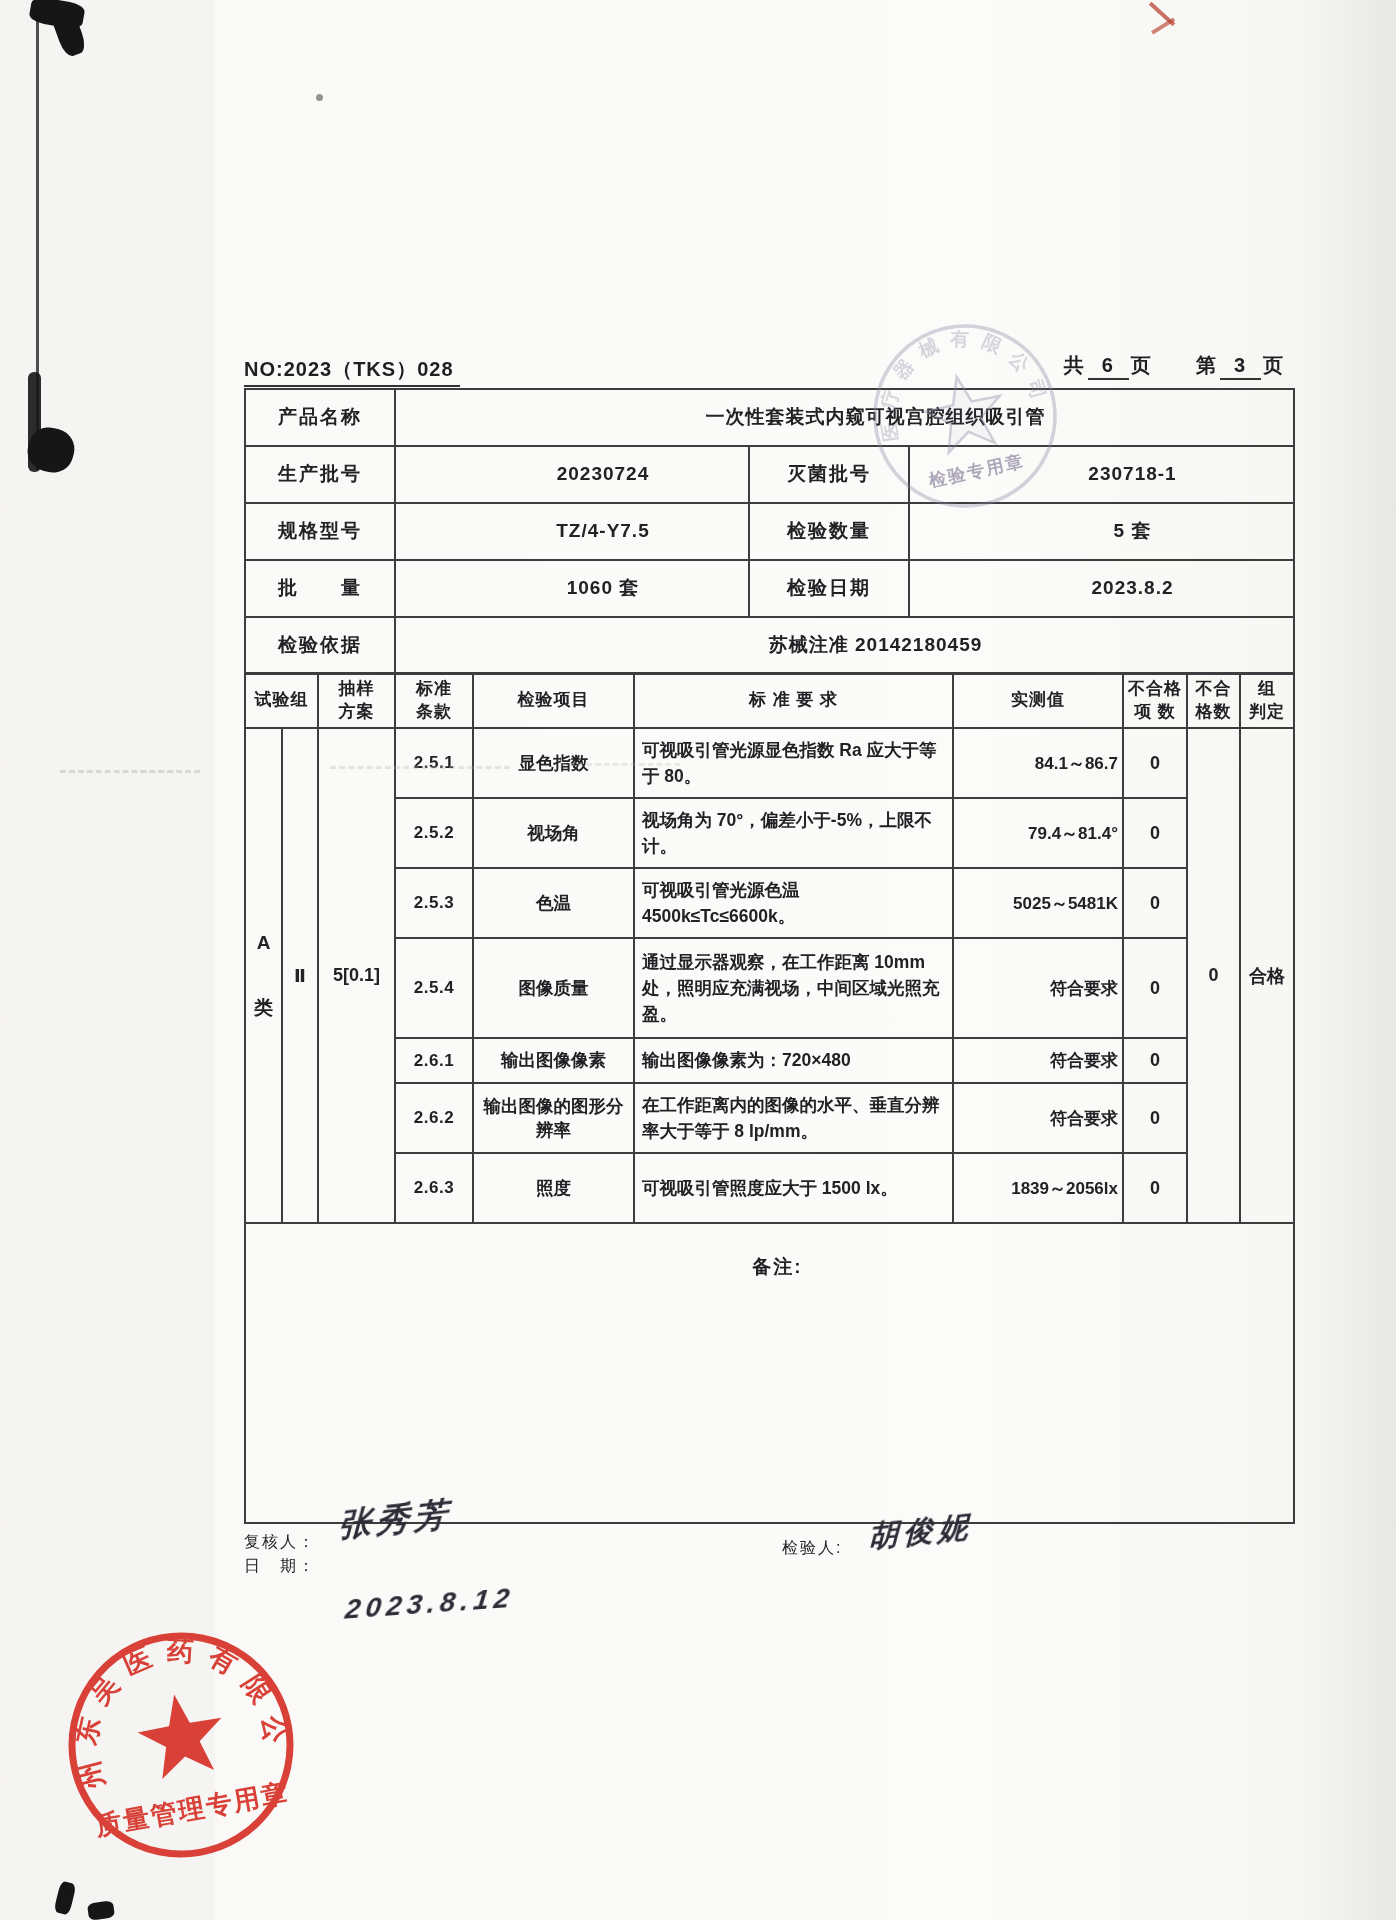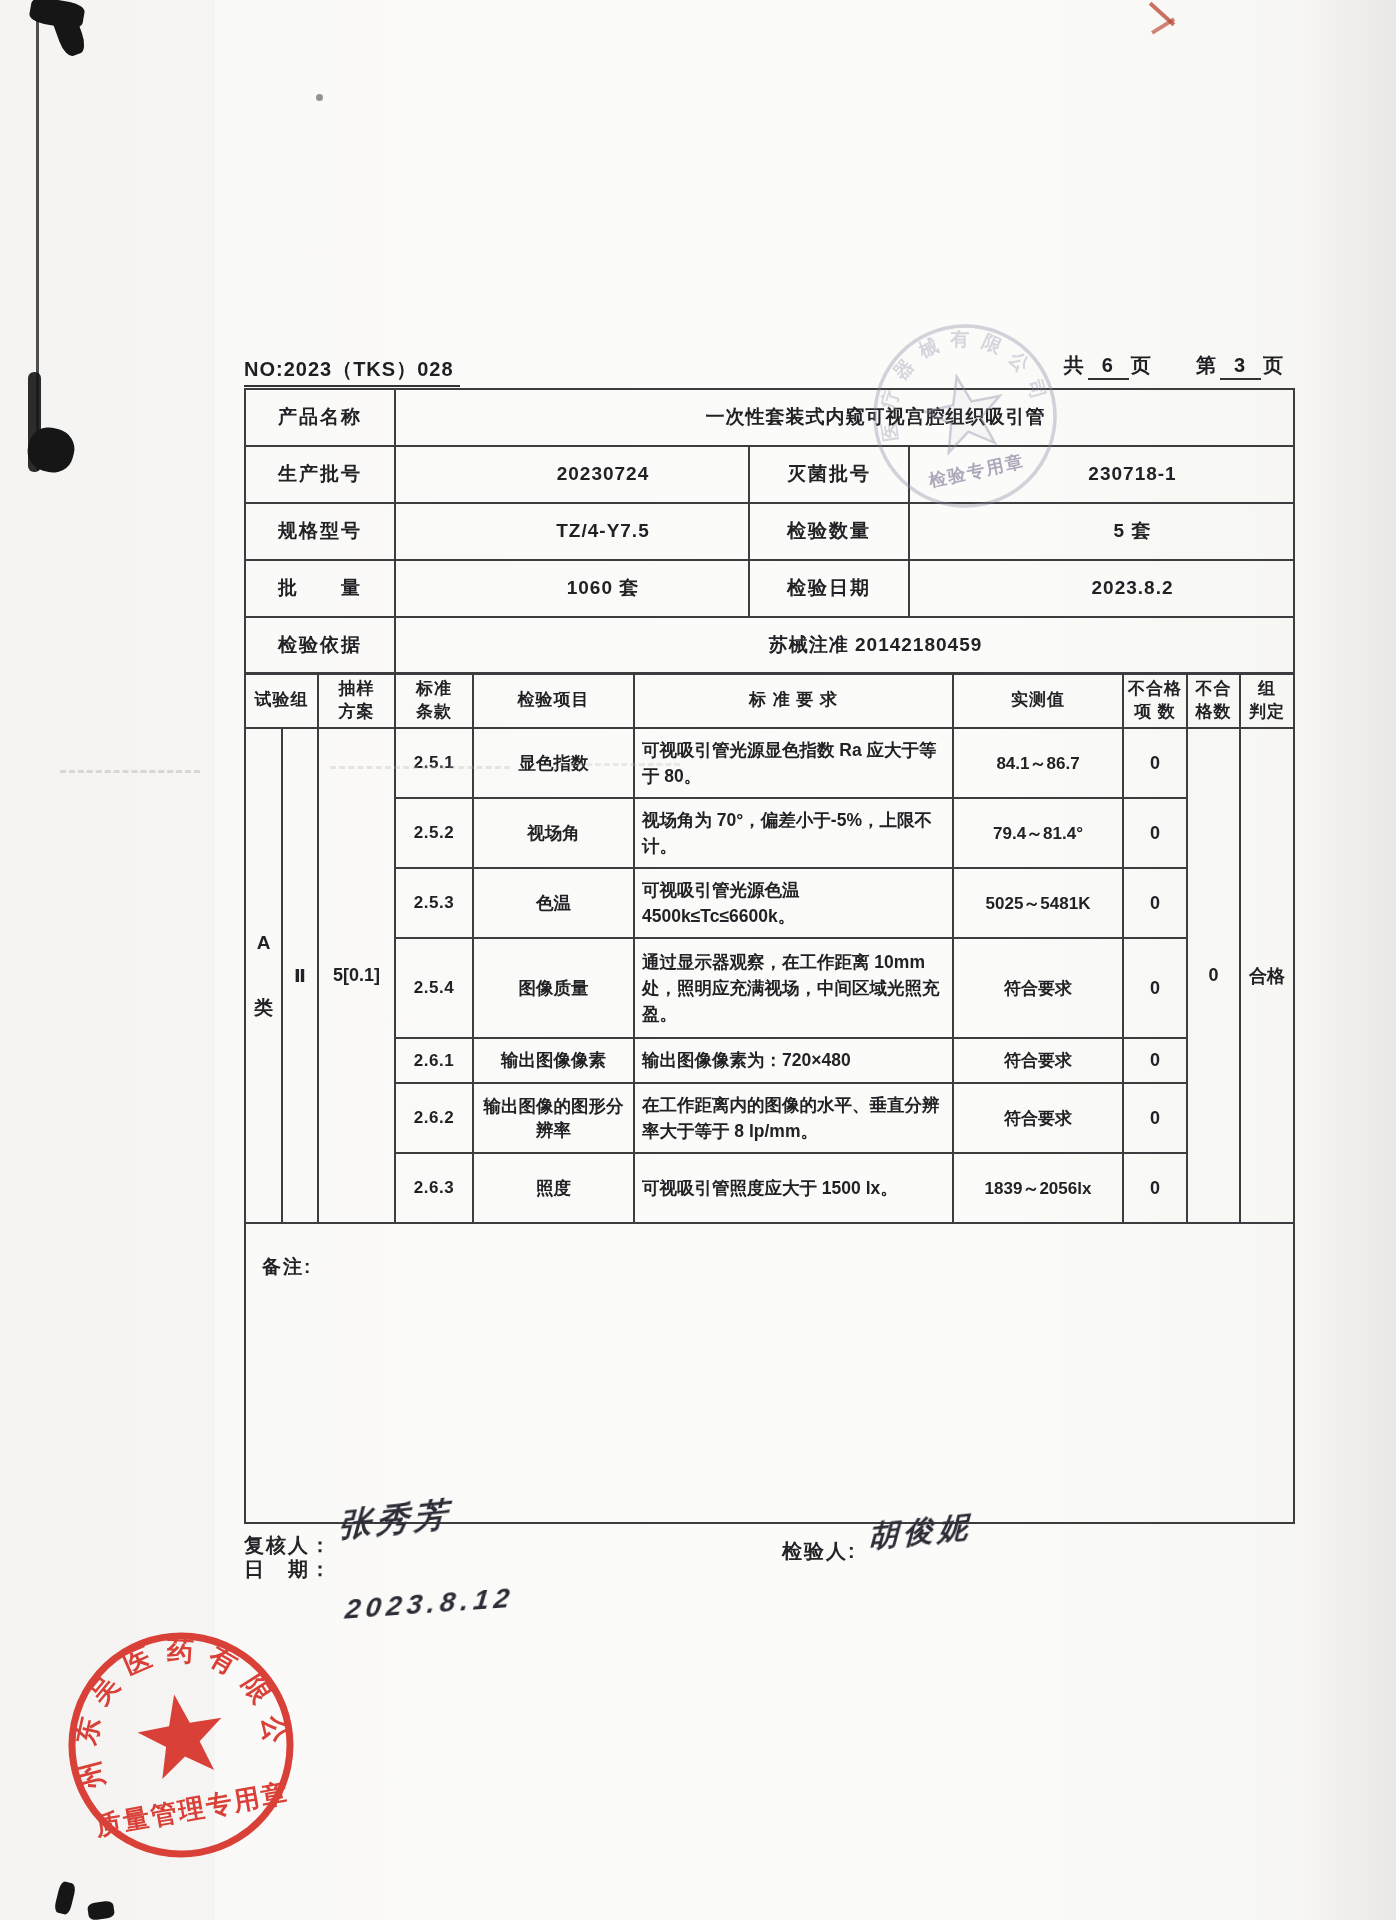--- a/index.html
+++ b/index.html
@@ -26,26 +26,26 @@
   table{border-collapse:collapse;table-layout:fixed;width:1049px;}
   table.tb{margin-top:-2.5px;}
   td{border:2.5px solid #3d3d40;text-align:center;vertical-align:middle;
      font-size:18px;font-weight:600;color:#222226;padding:2px 4px;overflow:hidden;}
   .lbl{text-align:center;font-size:19px;font-weight:700;letter-spacing:2px;}
   .val{text-align:center;padding-left:66px;font-size:19px;letter-spacing:1px;}
   .hdr td{font-size:17px;font-weight:700;line-height:1.35;letter-spacing:1px;}
   td.req{text-align:left;font-size:17.5px;line-height:1.5;padding:3px 7px;font-weight:600;}
   td.clause{font-size:17px;letter-spacing:.5px;}
   td.item{font-size:17.5px;line-height:1.4;border-radius:13px;}
-  td.meas{font-size:17px;}
+  td.meas{font-size:17px;text-align:right;}
   td.vgroup{line-height:3.4;font-size:19px;font-weight:700;}
-  td.remark-cell{vertical-align:top;text-align:left;padding:30px 0 0 16px;font-size:19px;font-weight:700;height:268px;letter-spacing:2px;margin-left:28px;}
+  td.remark-cell{vertical-align:top;text-align:center;padding:30px 0 0 16px;font-size:19px;font-weight:700;height:268px;letter-spacing:2px;margin-left:28px;}
   tr.h57{height:57px;} tr.h55{height:55px;} tr.h70{height:70px;} tr.h100{height:100px;} tr.h45{height:45px;}
   
-  .sig-label{position:absolute;font-size:20px;font-weight:700;letter-spacing:2px;color:#242428;}
+  .sig-label{position:absolute;font-size:16px;font-weight:400;letter-spacing:2px;color:#242428;}
   .handwrite{
     position:absolute;font-weight:700;color:#2d2d38;font-style:italic;
     transform:rotate(-6deg) skewX(-8deg);letter-spacing:5px;filter:blur(.3px);
   }
   .hw-name{font-size:33px;}
   .hw-date{font-size:28px;transform:rotate(-4deg) skewX(-10deg);}
   
   .stamp{position:absolute;}
   .stamp-faint{opacity:.72;filter:blur(.5px);}
   .stamp-red{opacity:.93;filter:blur(.25px);}

